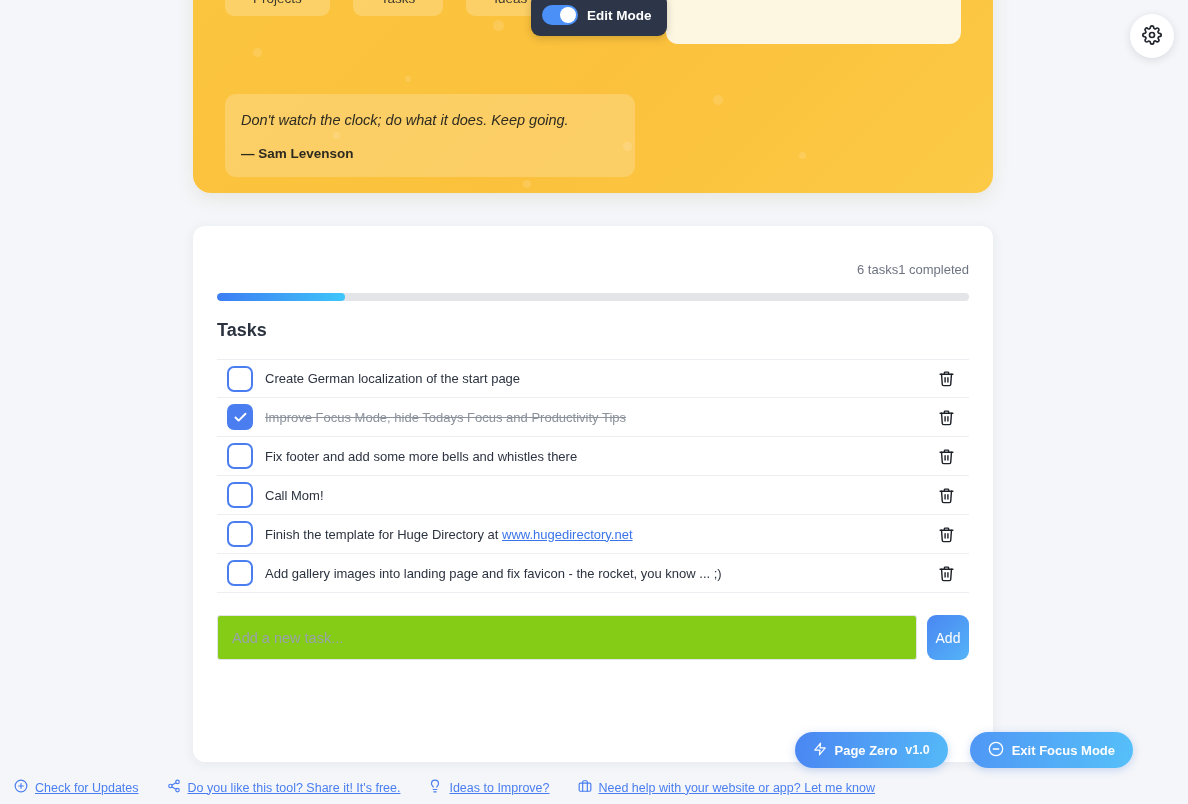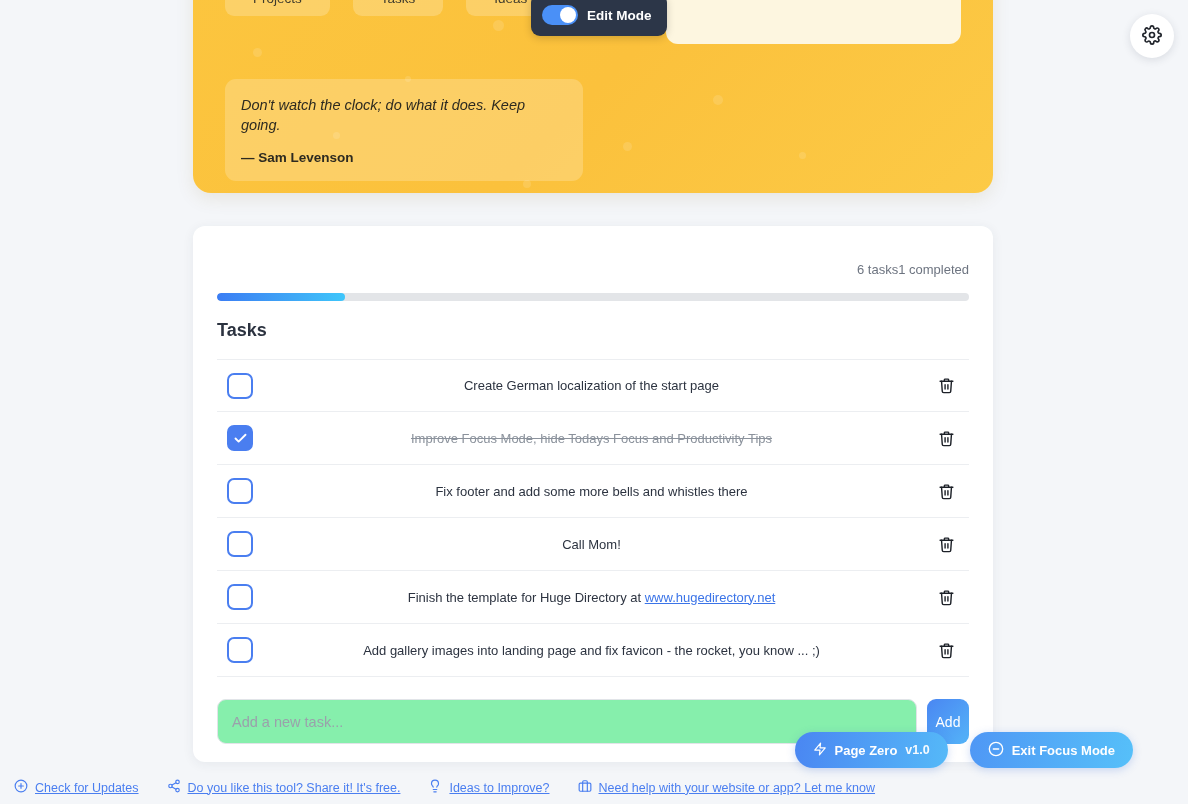--- a/index.html
+++ b/index.html
@@ -85,25 +85,25 @@
   #edit-mode-label {
     color: #ffffff;
     font-size: 13.5px;
     font-weight: bold;
     white-space: nowrap;
   }
 
   #quote-card {
     position: absolute;
     left: 32px;
-    top: 199px;
-    width: 358px;
+    top: 214px;
+    width: 410px;
     background: rgba(255,255,255,0.21);
     border-radius: 11px;
-    padding: 17px 32px 16px 16px;
+    padding: 17px 13px 16px 16px;
   }
   #quote-text {
     font-style: italic;
     font-size: 14.5px;
     color: #2d2a20;
     line-height: 1.35;
   }
   #quote-author {
     margin-top: 15px;
     font-size: 13.5px;
@@ -173,24 +173,23 @@
   #tasks-heading {
     margin-top: 19px;
     font-size: 18px;
     font-weight: bold;
     color: #2c3340;
   }
   #task-list { margin-top: 18px; }
   .task-row {
     display: flex;
     align-items: center;
-    height: 53px;
+    height: 39px;
     border-bottom: 1px solid #eceef1;
     gap: 12px;
-    text-align: center;
   }
   .task-row:first-child { border-top: 1px solid #eceef1; }
   .task-checkbox {
     width: 26px; height: 26px;
     border-radius: 7px;
     border: 2px solid #4a7ef0;
     background: #ffffff;
     flex: none;
     cursor: pointer;
     display: flex;
@@ -231,26 +230,26 @@
   #add-task-row {
     margin-top: 22px;
     display: flex;
     gap: 10px;
     align-items: center;
   }
   #new-task-input {
     flex: 1;
     height: 45px;
     border: 1px solid #e1e4e8;
-    border-radius: 9px;
+    border-radius: 3px;
     padding: 0 14px;
     font-size: 14.5px;
     font-family: "Liberation Sans", sans-serif;
     color: #2c3340;
-    background: #86efac;
+    background: #84cc16;
     outline: none;
   }
   #new-task-input::placeholder { color: #9aa1ab; }
   #add-task-button {
     width: 42px; height: 45px;
     border: none;
     border-radius: 9px;
     background: linear-gradient(135deg, #4a86f2 0%, #54b4f8 100%);
     color: #fff;
     font-size: 14px;

